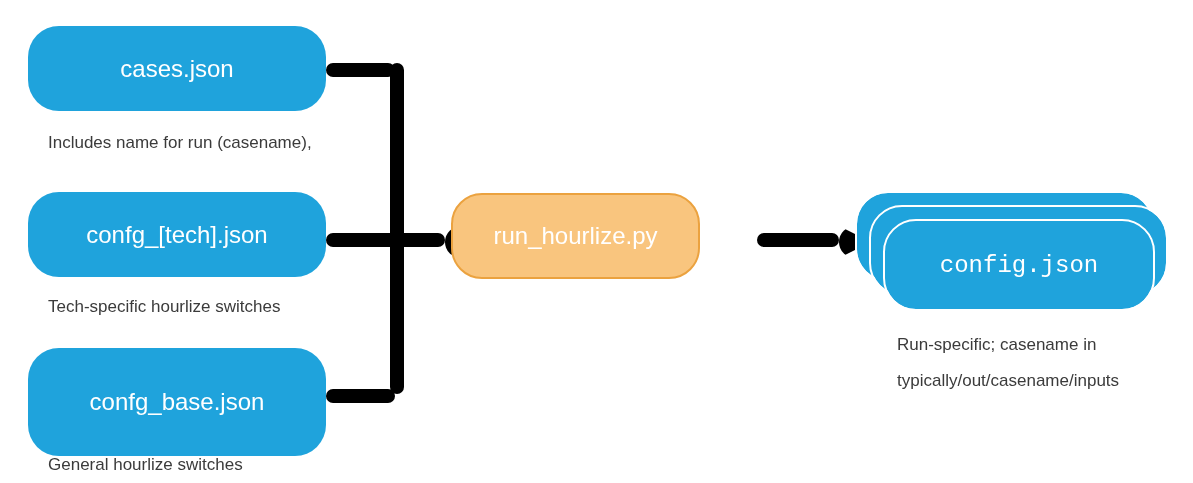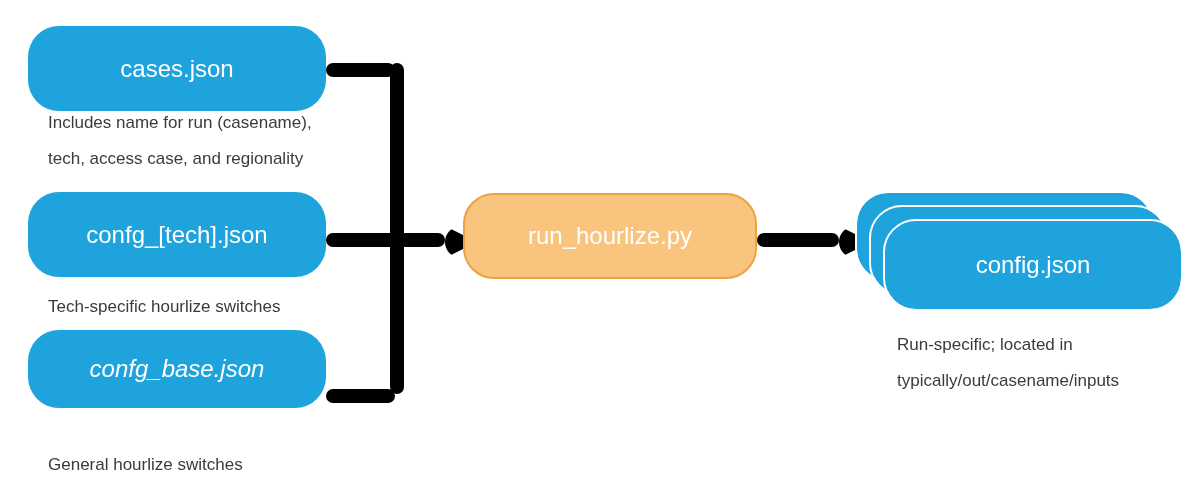--- a/index.html
+++ b/index.html
@@ -60,58 +60,57 @@
   }
 </style>
 </head>
 <body>
 
 <div class="canvas">
 
   <div class="node node-blue" style="left:14px; top:12px; width:298px; height:85px;">
     <span>cases.json</span>
   </div>
-  <div class="caption" style="left:20px; top:84px;">
+  <div class="caption" style="left:20px; top:104px;">
     <div>Includes name for run (casename),</div>
-    <div>tech, access case, and regionality</div>
   </div>
 
   <div class="node node-blue" style="left:14px; top:178px; width:298px; height:85px;">
     <span>confg_[tech].json</span>
   </div>
   <div class="caption" style="left:20px; top:268px;text-align:right;">
     <div>Tech-specific hourlize switches</div>
   </div>
 
-  <div class="node node-blue" style="left:14px; top:316px; width:298px; height:78px;font-style:italic;">
+  <div class="node node-blue" style="left:14px; top:334px; width:298px; height:108px;">
     <span>confg_base.json</span>
   </div>
   <div class="caption" style="left:20px; top:426px;text-align:center;">
     <div>General hourlize switches</div>
   </div>
 
   <div class="hline" style="left:312px; top:49px; width:69px; height:5px;"></div>
 
   <div class="hline" style="left:312px; top:375px; width:69px; height:5px;"></div>
 
   <div class="vline" style="left:376px; top:49px; width:5px; height:331px;"></div>
 
   <div class="hline" style="left:312px; top:219px; width:119px; height:5px;"></div>
   <div class="arrowhead" style="left:431px; top:212px;"></div>
 
-  <div class="node node-orange" style="left:449px; top:179px; width:294px; height:86px;">
+  <div class="node node-orange" style="left:437px; top:179px; width:249px; height:86px;">
     <span>run_hourlize.py</span>
   </div>
 
   <div class="hline" style="left:743px; top:219px; width:82px; height:5px;"></div>
   <div class="arrowhead" style="left:825px; top:212px;"></div>
 
   <div class="stack-layer" style="left:843px; top:179px; width:295px; height:87px;"></div>
   <div class="stack-layer" style="left:857px; top:193px; width:295px; height:87px;"></div>
-  <div class="node node-blue" style="left:871px; top:207px; width:296px; height:88px; outline:2px solid var(--bg);">
+  <div class="node node-blue" style="left:871px; top:207px; width:268px; height:88px; outline:2px solid var(--bg);font-family:Liberation Mono, monospace;">
     <span>config.json</span>
   </div>
   <div class="caption" style="left:869px; top:306px;">
-    <div>Run-specific; located in</div>
+    <div>Run-specific; casename in</div>
     <div>typically/out/casename/inputs</div>
   </div>
 
 </div>
 
 </body></html>

